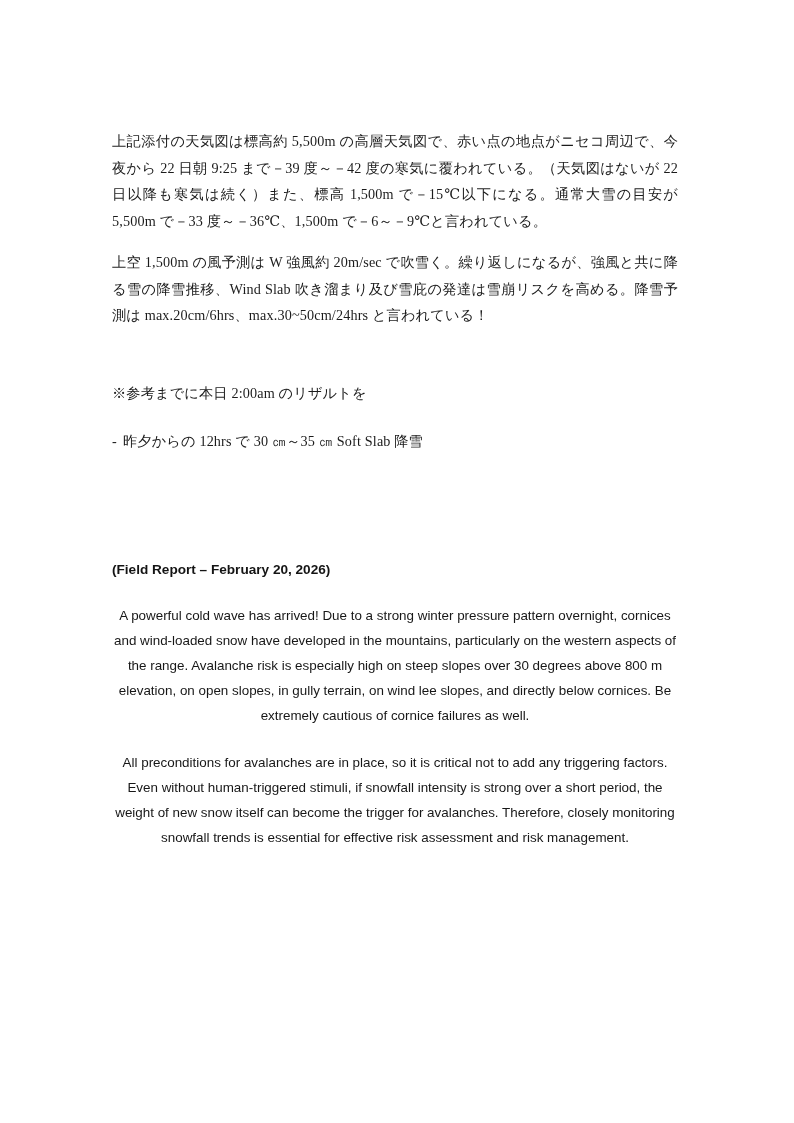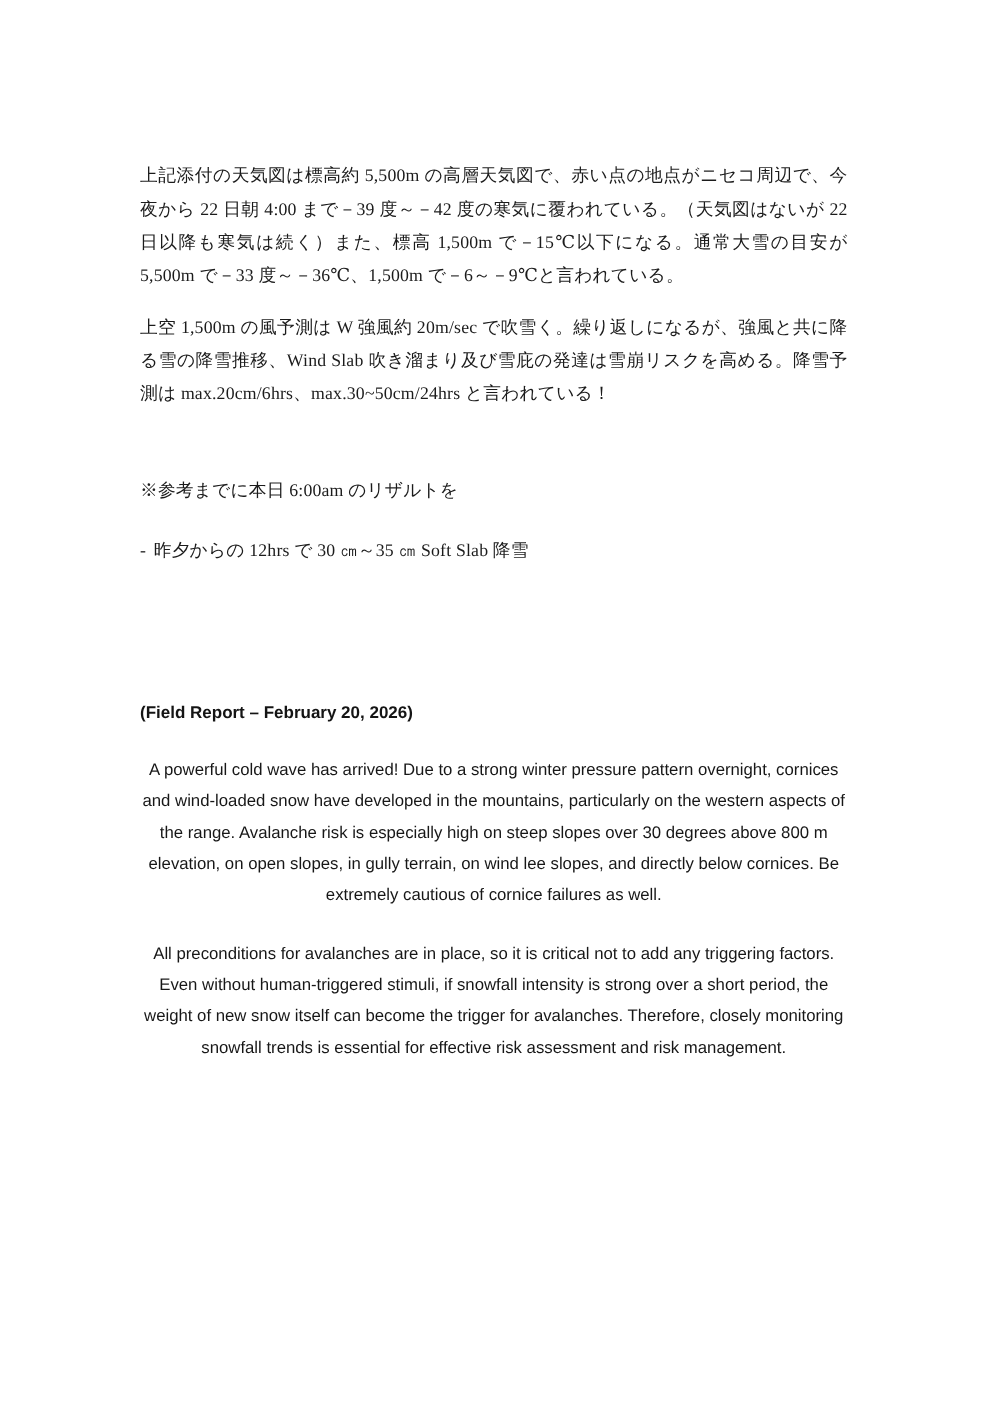--- a/index.html
+++ b/index.html
@@ -102,27 +102,27 @@
   .gap-heading { height: 30px; }
   .gap-para    { height: 22px; }
   .gap-para2   { height: 21px; }
 </style>
 </head>
 <body>
 
 <div class="page">
   <div class="content">
 
-    <p class="jp-para">上記添付の天気図は標高約 5,500m の高層天気図で、赤い点の地点がニセコ周辺で、今夜から 22 日朝 4:00 まで－39 度～－42 度の寒気に覆われている。（天気図はないが 22 日以降も寒気は続く）また、標高 1,500m で－15℃以下になる。通常大雪の目安が 5,500m で－33 度～－36℃、1,500m で－6～－9℃と言われている。</p>
+    <p class="jp-para">上記添付の天気図は標高約 5,500m の高層天気図で、赤い点の地点がニセコ周辺で、今夜から 22 日朝 9:25 まで－39 度～－42 度の寒気に覆われている。（天気図はないが 22 日以降も寒気は続く）また、標高 1,500m で－15℃以下になる。通常大雪の目安が 5,500m で－33 度～－36℃、1,500m で－6～－9℃と言われている。</p>
 
     <p class="jp-para">上空 1,500m の風予測は W 強風約 20m/sec で吹雪く。繰り返しになるが、強風と共に降る雪の降雪推移、Wind Slab 吹き溜まり及び雪庇の発達は雪崩リスクを高める。降雪予測は max.20cm/6hrs、max.30~50cm/24hrs と言われている！</p>
 
     <div class="spacer-lg"></div>
 
-    <p class="note-line">※参考までに本日 6:00am のリザルトを</p>
+    <p class="note-line">※参考までに本日 2:00am のリザルトを</p>
 
     <div style="height:13px"></div>
 
     <div class="bullet-line">
       <span class="bullet-mark">-</span><span>昨夕からの 12hrs で 30 ㎝～35 ㎝ Soft Slab 降雪</span>
     </div>
 
     <div style="height:13px"></div>
 
 

